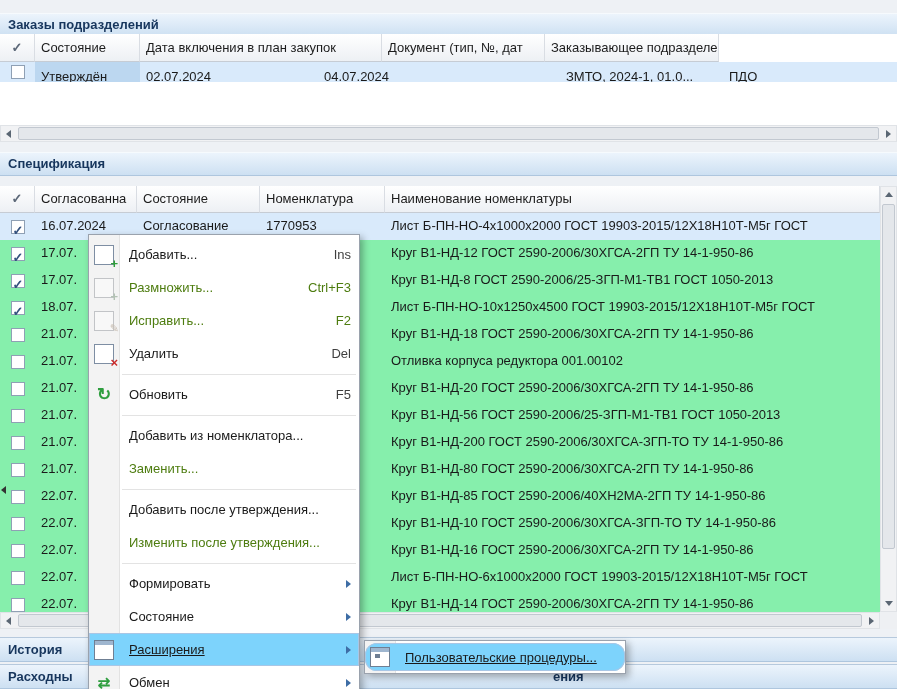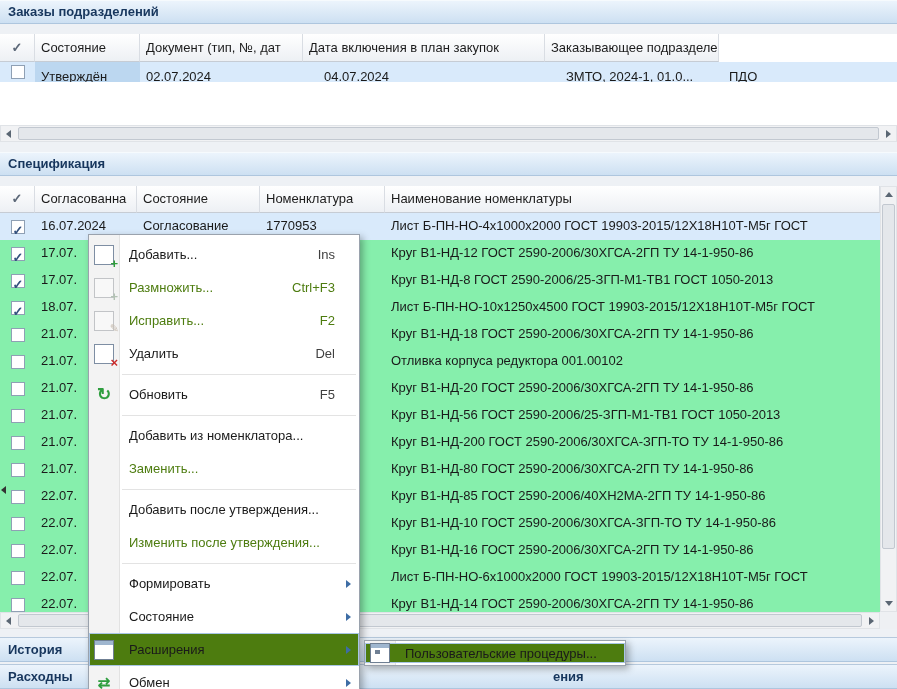--- a/index.html
+++ b/index.html
@@ -77,26 +77,26 @@
   
   .menu {
     position:absolute; background:#fff; border:1px solid #9aa2ad;
     box-shadow:3px 3px 7px rgba(0,0,0,.3); padding:3px 0;
   }
   .menu::before { content:""; position:absolute; left:0; top:0; bottom:0; width:30px;
     background:#f3f3f3; border-right:1px solid #e2e2e2; }
   #context-menu { left:88px; top:234px; width:272px; z-index:10; }
   #submenu { left:364px; top:640px; width:262px; z-index:11; padding:2px 0; }
   .mi { position:relative; height:33px; display:flex; align-items:center;
-    padding-left:40px; padding-right:24px; }
-  #submenu .mi { height:20px; }
+    padding-left:40px; padding-right:8px; }
+  #submenu .mi { height:28px;border-radius:12px; }
   .mi .lbl { white-space:nowrap; }
   .mi .sc { margin-left:auto; color:#3f3f3f; padding-left:12px; }
   .mi.disabled .lbl, .mi.disabled .sc { color:#4d7c0f; }
-  .mi.hl { background:#4d7c0f; box-shadow:inset 0 0 0 1px #a9c6e5; }
+  .mi.hl { background:#7dd3fc; box-shadow:inset 0 0 0 1px #a9c6e5;text-decoration:underline; }
   .mi .arrow { position:absolute; right:8px; top:50%; margin-top:-4px;
     border-top:4px solid transparent; border-bottom:4px solid transparent;
     border-left:5px solid #3e6da5; width:0; height:0; }
   .mi .ic { position:absolute; left:5px; top:50%; transform:translateY(-50%);
     width:20px; height:20px; display:flex; align-items:center; justify-content:center; }
   .mi.disabled .ic { opacity:.45; filter:grayscale(70%); }
   .sep { height:1px; background:#e3e3e3; margin:4px 3px 3px 33px; }
   
   .ic-page { width:13px; height:16px; background:#fff; border:1px solid #7e8ea3; position:relative; }
   .ic-add::after, .ic-dup::after { content:"+"; position:absolute; right:-5px; bottom:-7px;
@@ -109,30 +109,30 @@
   .ic-window { width:15px; height:13px; border:1px solid #6f7f93; background:#fff; position:relative; }
   .ic-window::before { content:""; position:absolute; left:0; right:0; top:0; height:4px; background:#9fb6cf; }
   .ic-gear::after { content:""; position:absolute; left:4px; top:6px; width:5px; height:4px; background:#6f7f93; }
   .ic-exchange::before { content:"\21C4"; color:#2f9e3f; font-size:15px; font-weight:bold; }
 </style>
 </head>
 <body>
 
 <div class="app">
 
-  <div class="pane-caption" id="orders-caption" style="top:0;">
+  <div class="pane-caption" id="orders-caption" style="top:13px;">
     <span>Заказы подразделений</span>
   </div>
 
   <div class="grid" id="orders-grid">
     <div class="grid-header">
       <div class="gh-cell oc0"><span class="header-check">✓</span></div>
       <div class="gh-cell oc1">Состояние</div>
+      <div class="gh-cell oc3">Дата включения в план закупок</div>
       <div class="gh-cell oc4">Документ (тип, №, дат</div>
-      <div class="gh-cell oc3">Дата включения в план закупок</div>
       <div class="gh-cell oc5">Заказывающее подразделе</div>
     </div>
     <div class="grid-row row-selected">
       <div class="cell cb-cell oc0">
           <span class="cb"></span>
         </div>
       <div class="cell oc1 cell-focused">Утверждён</div>
       <div class="cell oc2">02.07.2024</div>
       <div class="cell oc3">04.07.2024</div>
       <div class="cell oc4">ЗМТО, 2024-1, 01.0...</div>

